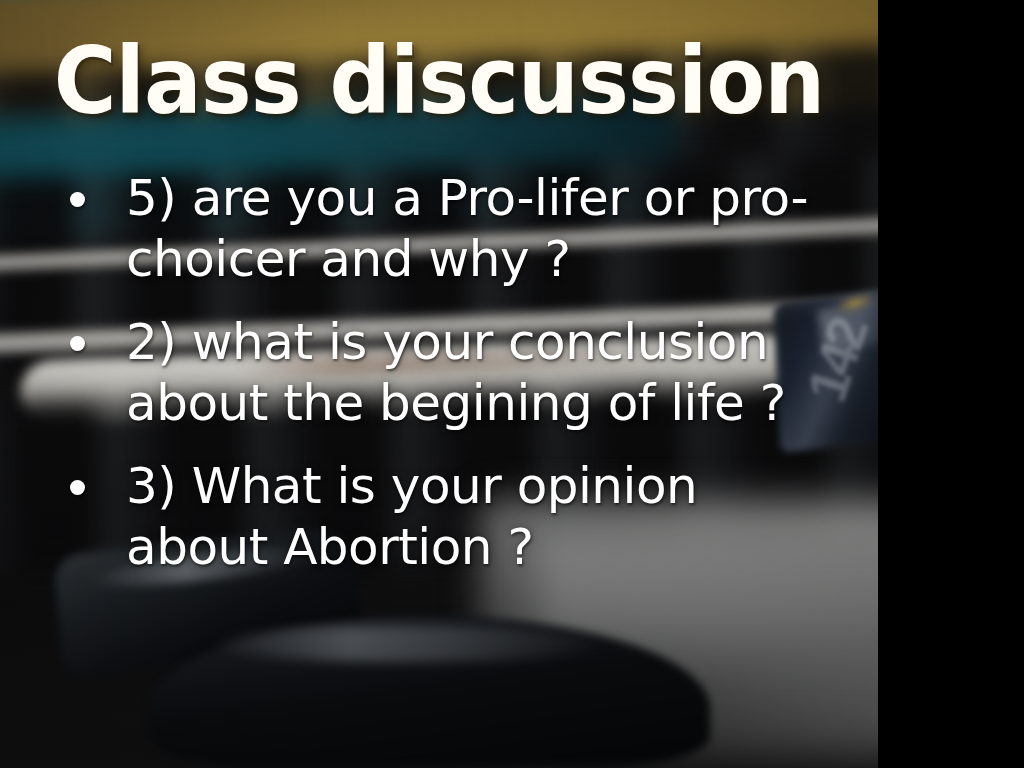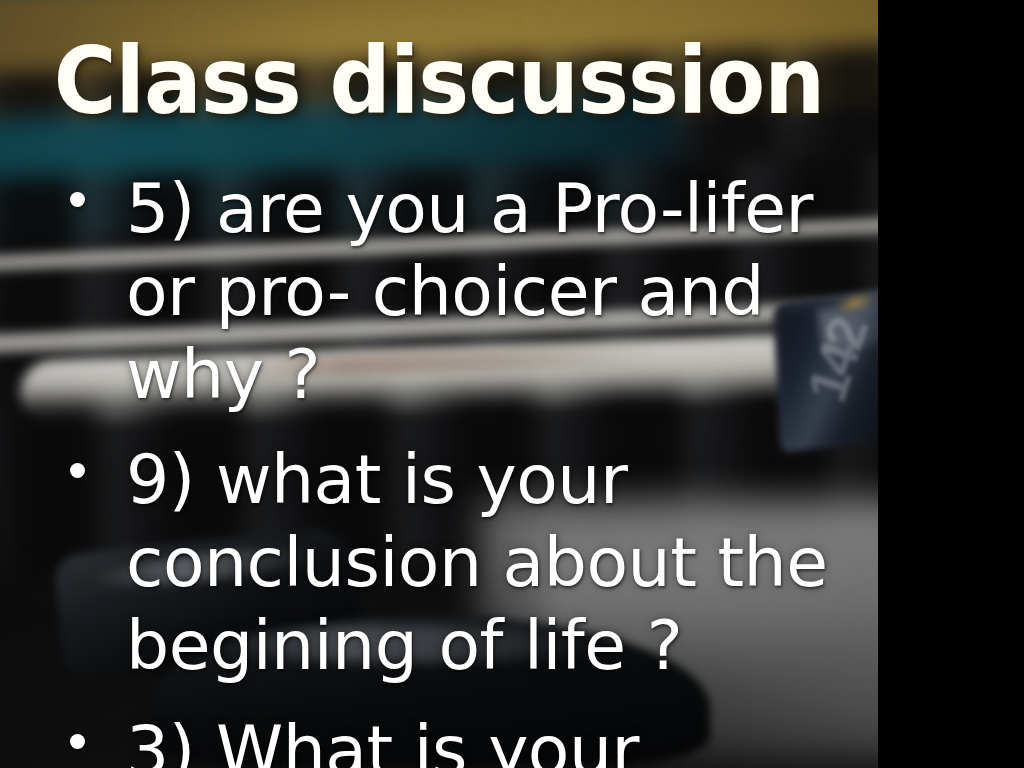--- a/index.html
+++ b/index.html
@@ -336,21 +336,21 @@
     top: 24px;
     width: 15px;
     height: 15px;
     border-radius: 50%;
     background: #ffffff;
     box-shadow: 1px 2px 3px rgba(0,0,0,.55);
   }
   .bullet-text {
     color: #ffffff;
     font-family: "DejaVu Sans", sans-serif;
-    font-size: 68px;
+    font-size: 50px;
     line-height: 1.22;
     font-weight: 400;
     letter-spacing: -.5px;
     text-shadow:
       1px 2px 3px rgba(0,0,0,.55),
       0 0 10px rgba(0,0,0,.35);
     max-width: 800px;
   }
 </style>
 </head>
@@ -396,21 +396,21 @@
 
     <div class="bullets">
 
       <div class="bullet-item">
         <span class="bullet-dot"></span>
         <div class="bullet-text">5) are you a Pro-lifer or pro- choicer and why ?</div>
       </div>
 
       <div class="bullet-item">
         <span class="bullet-dot"></span>
-        <div class="bullet-text">9) what is your conclusion about the begining of life ?</div>
+        <div class="bullet-text">2) what is your conclusion about the begining of life ?</div>
       </div>
 
       <div class="bullet-item">
         <span class="bullet-dot"></span>
         <div class="bullet-text">3) What is your opinion about Abortion ?</div>
       </div>
 
     </div>
   </div>
 </div>

